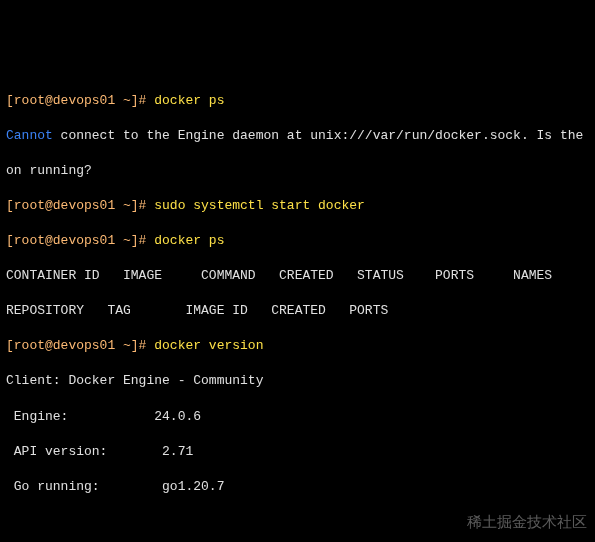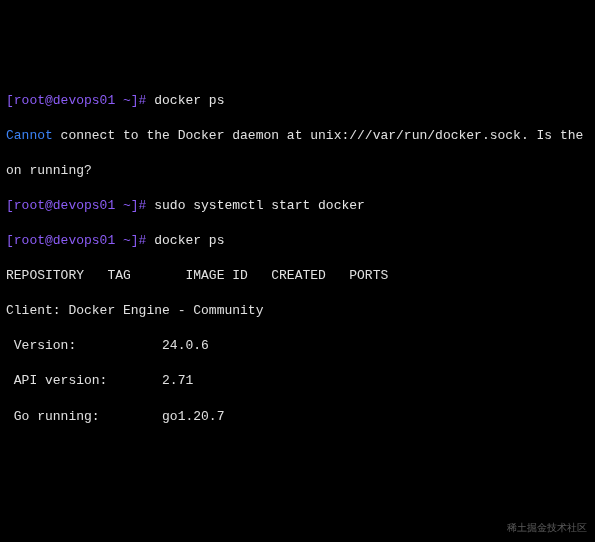--- a/index.html
+++ b/index.html
@@ -9,48 +9,50 @@
       font-family: "Consolas", "Monaco", "Courier New", monospace;
       font-size: 13px;
       line-height: 1.35;
       padding: 4px 6px;
       width: 595px;
       height: 542px;
       overflow: hidden;
       white-space: pre;
       position: relative;
     }
-    .prompt { color: #8b5cf6; }
-    .cmd { color: #e5e5e5; }
+    .prompt { color: #fdba74; }
+    .cmd { color: #fde047; }
     .error-word { color: #3b82f6; }
     .watermark {
       position: absolute;
       bottom: 8px;
       right: 8px;
-      font-size: 10px;
+      font-size: 15px;
       color: rgba(200,200,200,0.45);
-      font-family: Liberation Sans, sans-serif;
+      font-family: Liberation Mono, monospace;
       margin-top: 39px;
     }
     .line { display: block; }
   </style>
 </head>
 <body>
 
 
 
 <div>
 <span class="line"><span class="prompt">[root@devops01 ~]# </span><span class="cmd">docker ps</span></span>
-<span class="line"><span class="error-word">Cannot</span><span> connect to the Docker daemon at unix:///var/run/docker.sock. Is the</span></span>
+<span class="line"><span class="error-word">Cannot</span><span> connect to the Engine daemon at unix:///var/run/docker.sock. Is the</span></span>
 <span class="line">on running?</span>
 <span class="line"><span class="prompt">[root@devops01 ~]# </span><span class="cmd">sudo systemctl start docker</span></span>
 <span class="line"><span class="prompt">[root@devops01 ~]# </span><span class="cmd">docker ps</span></span>
+<span class="line">CONTAINER ID   IMAGE     COMMAND   CREATED   STATUS    PORTS     NAMES</span>
 <span class="line">REPOSITORY   TAG       IMAGE ID   CREATED   PORTS</span>
+<span class="line"><span class="prompt">[root@devops01 ~]# </span><span class="cmd">docker version</span></span>
 <span class="line">Client: Docker Engine - Community</span>
-<span class="line"> Version:           24.0.6</span>
+<span class="line"> Engine:           24.0.6</span>
 <span class="line"> API version:       2.71</span>
 <span class="line"> Go running:        go1.20.7</span>
 
 
 
 
 
 
 
 

